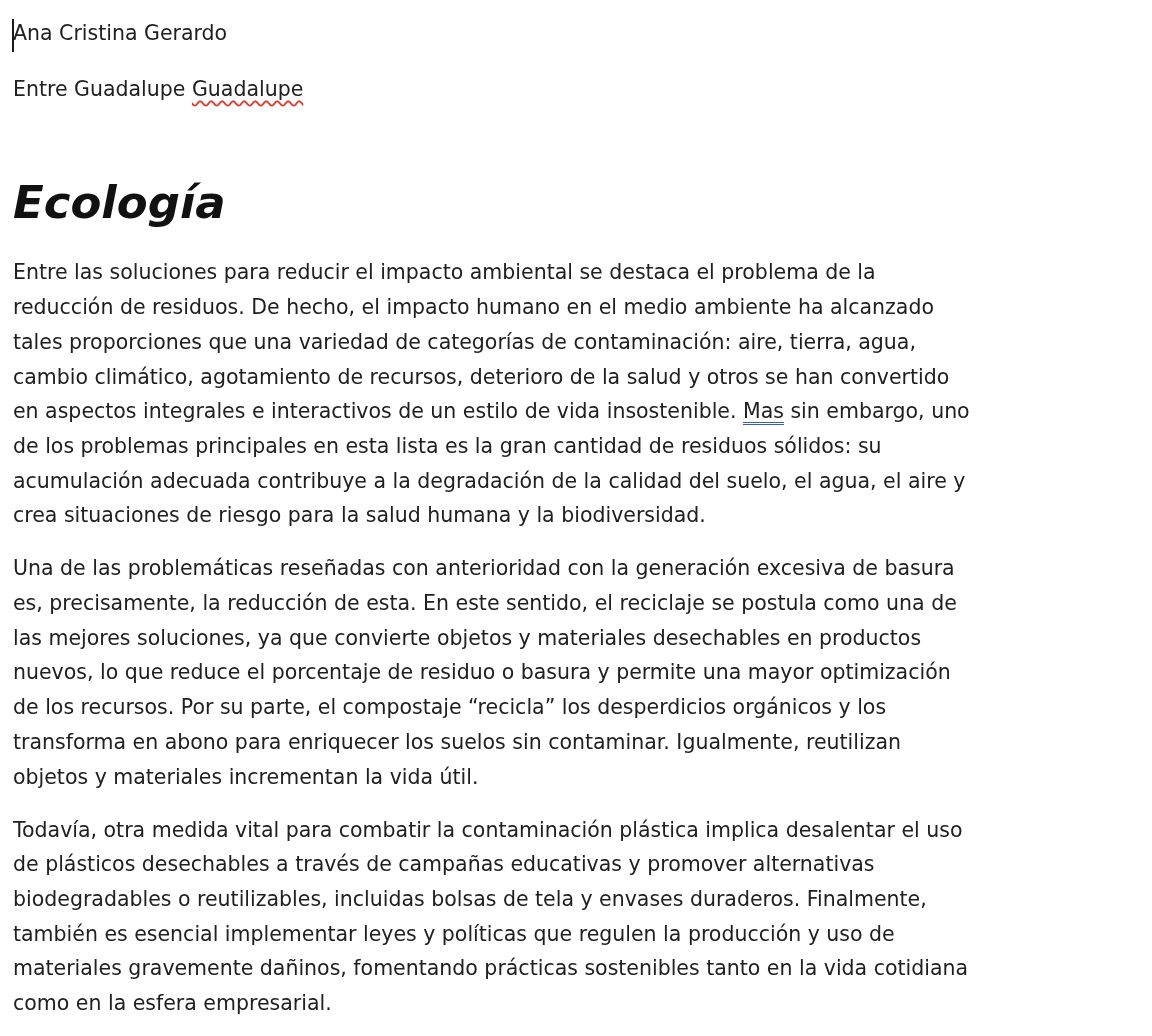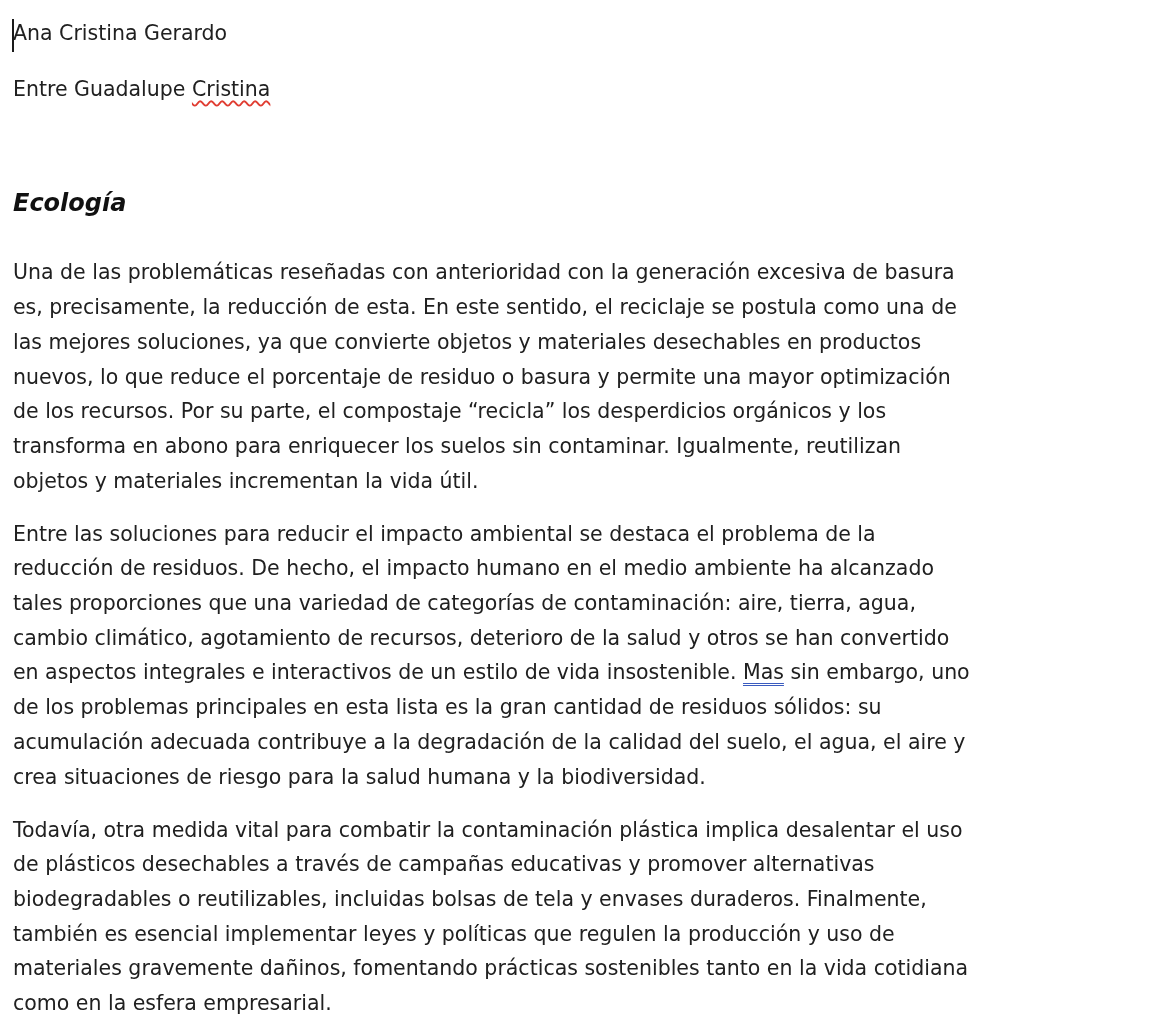--- a/index.html
+++ b/index.html
@@ -23,21 +23,21 @@
     color: #202020;
     margin: 0;
     white-space: pre-line;
   }
   .author-1 { margin: 0 0 21px 0; }
   .author-2 { margin: 0; }
   .heading {
     font-family: "DejaVu Sans", sans-serif;
     font-weight: bold;
     font-style: italic;
-    font-size: 24px;
+    font-size: 45px;
     line-height: 46px;
     color: #111111;
     margin: 74px 0 29px 0;
   }
   .para { margin: 0 0 18.3px 0; }
   .spell-error {
     text-decoration-line: underline;
     text-decoration-style: wavy;
     text-decoration-color: var(--spell-red, #e03c31);
     text-decoration-thickness: 1.5px;
@@ -62,40 +62,40 @@
   }
 </style>
 </head>
 <body>
 
 <main class="doc">
   <div class="caret"></div>
 
   <p class="body-text author-1">Ana Cristina Gerardo</p>
 
-  <p class="body-text author-2"><span>Entre Guadalupe </span><span class="spell-error">Cristina</span></p>
+  <p class="body-text author-2"><span>Entre Guadalupe </span><span class="spell-error">Guadalupe</span></p>
 
   <h1 class="heading">Ecología</h1>
-
-  <p class="body-text para">Una de las problemáticas reseñadas con anterioridad con la generación excesiva de basura
-es, precisamente, la reducción de esta. En este sentido, el reciclaje se postula como una de
-las mejores soluciones, ya que convierte objetos y materiales desechables en productos
-nuevos, lo que reduce el porcentaje de residuo o basura y permite una mayor optimización
-de los recursos. Por su parte, el compostaje “recicla” los desperdicios orgánicos y los
-transforma en abono para enriquecer los suelos sin contaminar. Igualmente, reutilizan
-objetos y materiales incrementan la vida útil.</p>
 
   <p class="body-text para"><span>Entre las soluciones para reducir el impacto ambiental se destaca el problema de la
 reducción de residuos. De hecho, el impacto humano en el medio ambiente ha alcanzado
 tales proporciones que una variedad de categorías de contaminación: aire, tierra, agua,
 cambio climático, agotamiento de recursos, deterioro de la salud y otros se han convertido
 en aspectos integrales e interactivos de un estilo de vida insostenible. </span><span class="grammar-error">Mas</span><span> sin embargo, uno
 de los problemas principales en esta lista es la gran cantidad de residuos sólidos: su
 acumulación adecuada contribuye a la degradación de la calidad del suelo, el agua, el aire y
 crea situaciones de riesgo para la salud humana y la biodiversidad.</span></p>
 
+  <p class="body-text para">Una de las problemáticas reseñadas con anterioridad con la generación excesiva de basura
+es, precisamente, la reducción de esta. En este sentido, el reciclaje se postula como una de
+las mejores soluciones, ya que convierte objetos y materiales desechables en productos
+nuevos, lo que reduce el porcentaje de residuo o basura y permite una mayor optimización
+de los recursos. Por su parte, el compostaje “recicla” los desperdicios orgánicos y los
+transforma en abono para enriquecer los suelos sin contaminar. Igualmente, reutilizan
+objetos y materiales incrementan la vida útil.</p>
+
   <p class="body-text para">Todavía, otra medida vital para combatir la contaminación plástica implica desalentar el uso
 de plásticos desechables a través de campañas educativas y promover alternativas
 biodegradables o reutilizables, incluidas bolsas de tela y envases duraderos. Finalmente,
 también es esencial implementar leyes y políticas que regulen la producción y uso de
 materiales gravemente dañinos, fomentando prácticas sostenibles tanto en la vida cotidiana
 como en la esfera empresarial.</p>
 </main>
 
 </body></html>

